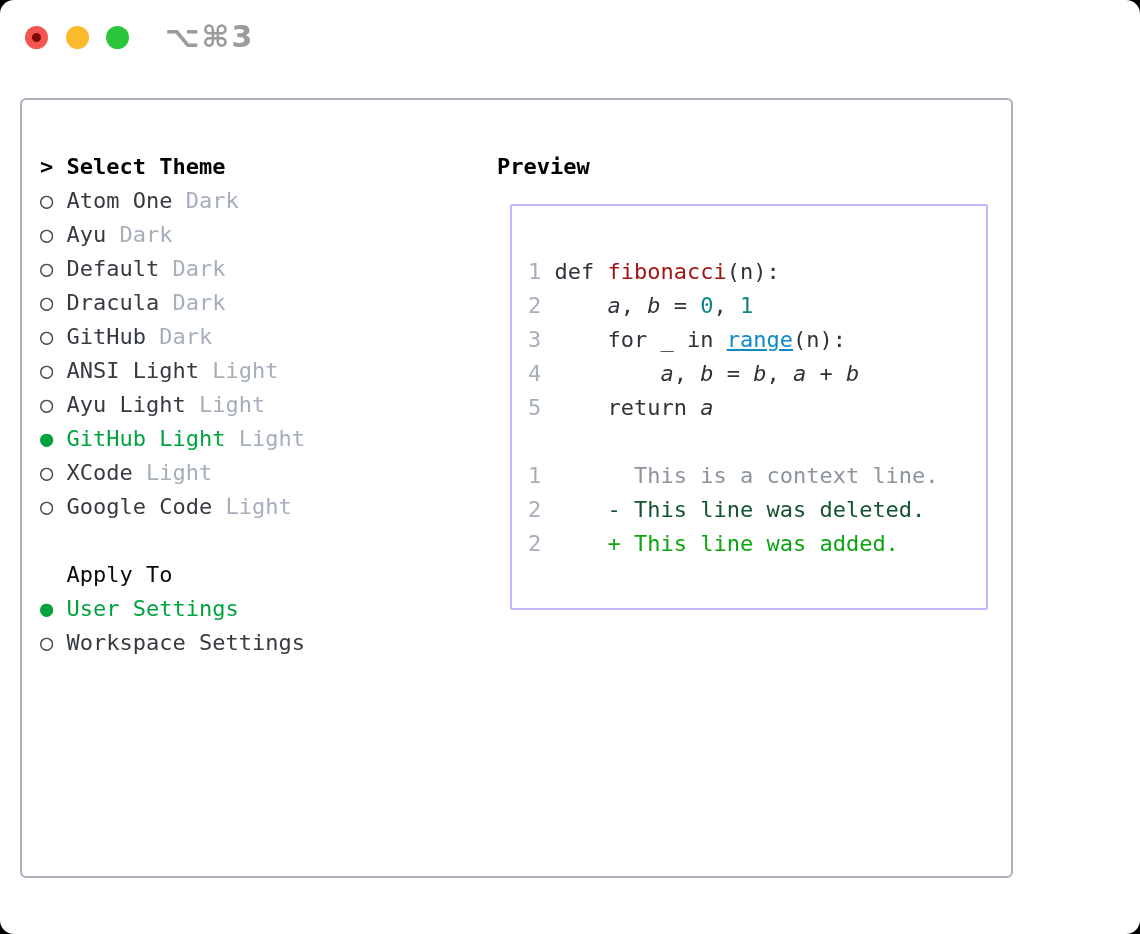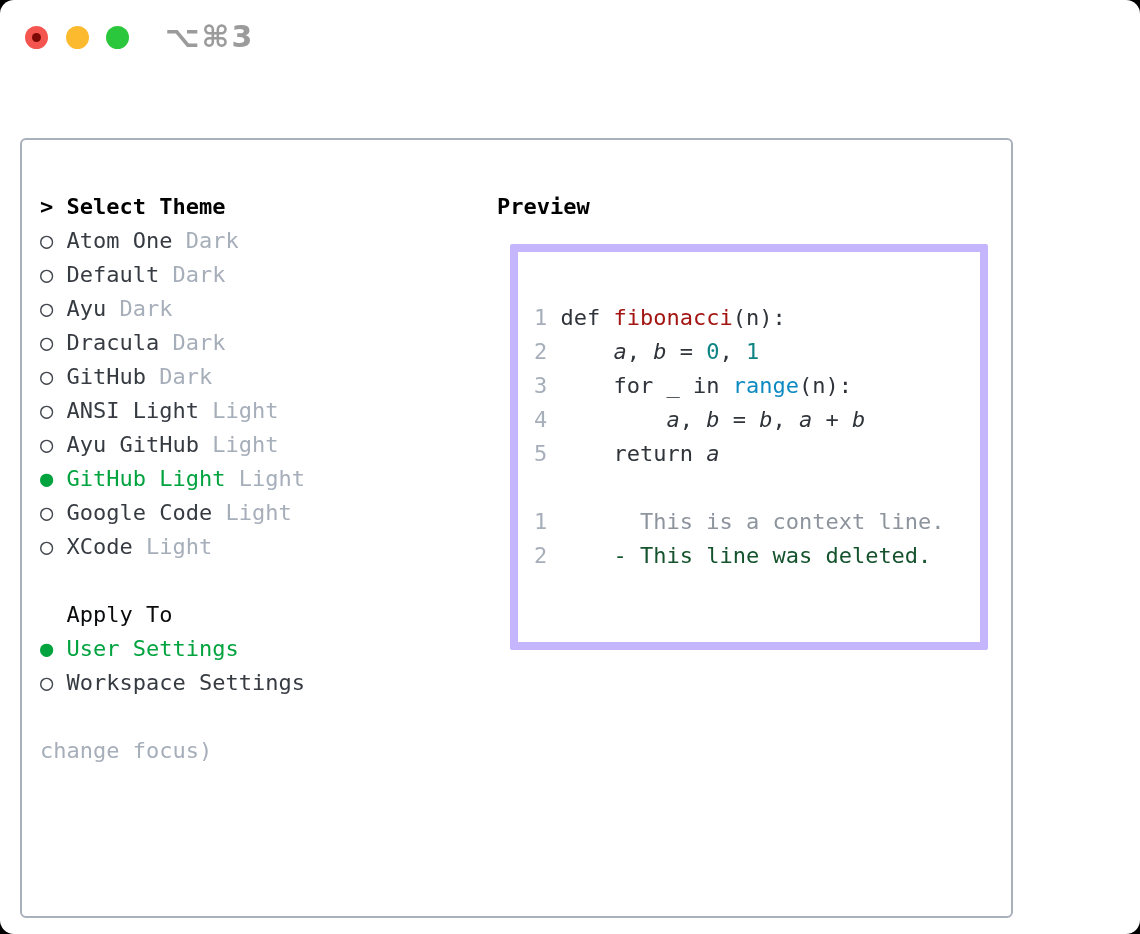--- a/index.html
+++ b/index.html
@@ -28,46 +28,45 @@
     position:absolute;left:165px;top:19px;height:36px;line-height:36px;
     font-family:"DejaVu Sans","Liberation Sans",sans-serif;
     font-size:30px;font-weight:600;color:#9b9b9b;letter-spacing:2px;
   }
   
   .panel{
     position:absolute;left:20px;top:98px;width:993px;height:780px;
     box-sizing:border-box;
     border:2px solid #a9b0bb;border-radius:6px;
     background:#fff;
-    margin-top:40px;
   }
   .row{height:34px;line-height:34px;white-space:pre;font-size:22px;}
   .left-col{position:absolute;left:18px;top:50px;}
   .preview-heading{position:absolute;left:475px;top:50px;}
   .preview-box{
     position:absolute;left:488px;top:104px;width:478px;height:406px;
     box-sizing:border-box;
-    border:8px solid #c4b5fd;border-radius:2px;
+    border:2px solid #c4b5fd;border-radius:2px;
     background:#fff;
     padding:49px 0 0 16px;
   }
   
   .s-prompt {color:#000;font-weight:700;}
   .s-title  {color:#000;font-weight:700;}
   .s-label  {color:#0a0b0d;}
   .s-marker {color:#43474e;}
   .s-name   {color:#363b42;}
   .s-tag    {color:#a6aeba;}
   .s-sel    {color:#00a33e;}
   .s-hint   {color:#a6aeba;}
   .s-gutter {color:#a6aeba;}
   .s-code   {color:#2f343a;}
   .s-func   {color:#a31513;}
   .s-numlit {color:#0e8384;}
-  .s-builtin{color:#0e8ac2;}
+  .s-builtin{color:#0e8ac2;text-decoration:underline;}
   .s-var    {color:#2f343a;font-style:italic;}
   .s-ctx    {color:#8d949d;}
   .s-del    {color:#14532d;}
   .s-add    {color:#0aa50f;}
 </style>
 </head>
 <body>
 
 <div class="window">
 
@@ -75,42 +74,42 @@
     <span class="dot dot-close"></span>
     <span class="dot dot-min"></span>
     <span class="dot dot-zoom"></span>
     <span class="win-title">⌥⌘3</span>
   </div>
 
   <div class="panel">
     <div class="left-col">
         <div class="row"><span class="s-prompt">&gt; </span><span class="s-title">Select Theme</span></div>
         <div class="row"><span class="s-marker">○ </span><span class="s-name">Atom One </span><span class="s-tag">Dark</span></div>
+        <div class="row"><span class="s-marker">○ </span><span class="s-name">Ayu </span><span class="s-tag">Dark</span></div>
         <div class="row"><span class="s-marker">○ </span><span class="s-name">Default </span><span class="s-tag">Dark</span></div>
-        <div class="row"><span class="s-marker">○ </span><span class="s-name">Ayu </span><span class="s-tag">Dark</span></div>
         <div class="row"><span class="s-marker">○ </span><span class="s-name">Dracula </span><span class="s-tag">Dark</span></div>
         <div class="row"><span class="s-marker">○ </span><span class="s-name">GitHub </span><span class="s-tag">Dark</span></div>
         <div class="row"><span class="s-marker">○ </span><span class="s-name">ANSI Light </span><span class="s-tag">Light</span></div>
-        <div class="row"><span class="s-marker">○ </span><span class="s-name">Ayu GitHub </span><span class="s-tag">Light</span></div>
+        <div class="row"><span class="s-marker">○ </span><span class="s-name">Ayu Light </span><span class="s-tag">Light</span></div>
         <div class="row"><span class="s-sel">● </span><span class="s-sel">GitHub Light </span><span class="s-tag">Light</span></div>
+        <div class="row"><span class="s-marker">○ </span><span class="s-name">XCode </span><span class="s-tag">Light</span></div>
         <div class="row"><span class="s-marker">○ </span><span class="s-name">Google Code </span><span class="s-tag">Light</span></div>
-        <div class="row"><span class="s-marker">○ </span><span class="s-name">XCode </span><span class="s-tag">Light</span></div>
         <div class="row"></div>
         <div class="row"><span class="s-label">  Apply To</span></div>
         <div class="row"><span class="s-sel">● </span><span class="s-sel">User Settings</span></div>
         <div class="row"><span class="s-marker">○ </span><span class="s-name">Workspace Settings</span></div>
         <div class="row"></div>
-        <div class="row"><span class="s-hint">change focus)</span></div>
       </div>
     <div class="row preview-heading s-title">Preview</div>
     <div class="preview-box">
         <div class="row"><span class="s-gutter">1 </span><span class="s-code">def </span><span class="s-func">fibonacci</span><span class="s-code">(n):</span></div>
         <div class="row"><span class="s-gutter">2 </span><span class="s-code">    </span><span class="s-var">a</span><span class="s-code">, </span><span class="s-var">b</span><span class="s-code"> = </span><span class="s-numlit">0</span><span class="s-code">, </span><span class="s-numlit">1</span></div>
         <div class="row"><span class="s-gutter">3 </span><span class="s-code">    for _ in </span><span class="s-builtin">range</span><span class="s-code">(n):</span></div>
         <div class="row"><span class="s-gutter">4 </span><span class="s-code">        </span><span class="s-var">a</span><span class="s-code">, </span><span class="s-var">b</span><span class="s-code"> = </span><span class="s-var">b</span><span class="s-code">, </span><span class="s-var">a</span><span class="s-code"> + </span><span class="s-var">b</span></div>
         <div class="row"><span class="s-gutter">5 </span><span class="s-code">    return </span><span class="s-var">a</span></div>
         <div class="row"></div>
         <div class="row"><span class="s-gutter">1</span><span class="s-ctx">       This is a context line.</span></div>
         <div class="row"><span class="s-gutter">2</span><span class="s-del">     - This line was deleted.</span></div>
+        <div class="row"><span class="s-gutter">2</span><span class="s-add">     + This line was added.</span></div>
       </div>
   </div>
 
 </div>
 
 </body></html>

